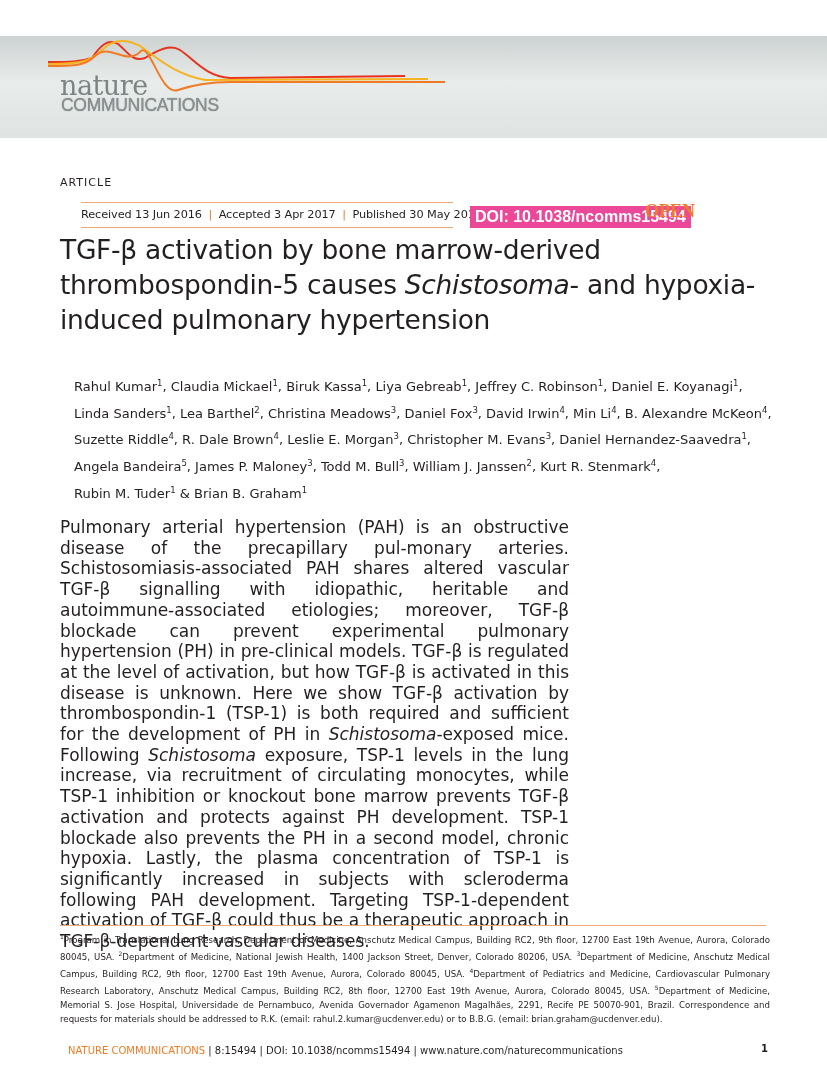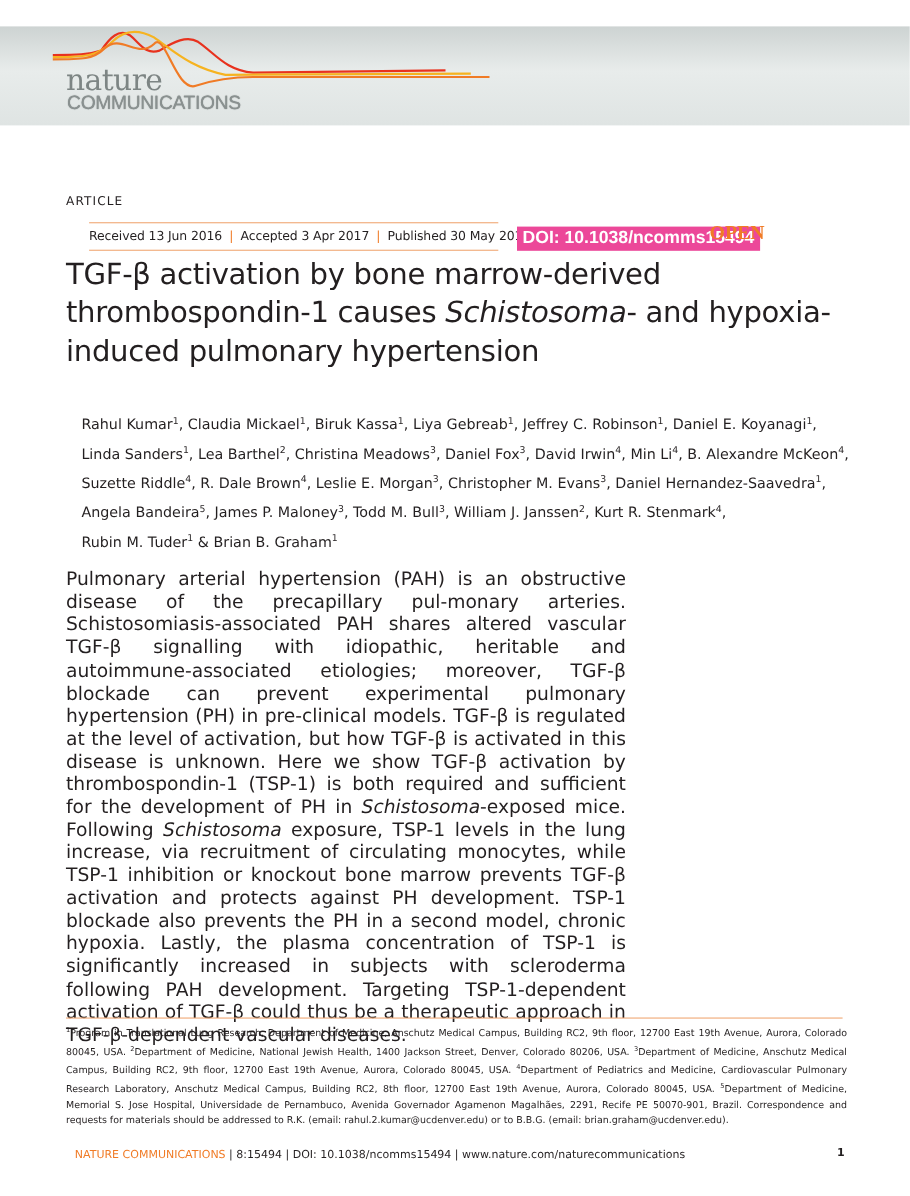--- a/index.html
+++ b/index.html
@@ -1,18 +1,18 @@
 <!DOCTYPE html>
 <html><head>
 <meta charset="utf-8">
 <style>
   html, body { margin:0; padding:0; }
   body { width:827px; height:1087px; background:#ffffff; position:relative; overflow:hidden;
          font-family:"DejaVu Sans", sans-serif; color:#231f20; }
-  .banner { position:absolute; left:0; top:24px; width:827px; height:90px;
+  .banner { position:absolute; left:0; top:36px; width:827px; height:102px;
             background:linear-gradient(180deg,#cdd3d2 0%,#e8eceb 45%,#dfe4e3 100%); }
   .banner svg { position:absolute; left:0; top:0; }
   .logo-nature { position:absolute; left:60px; top:58px; font-family:"DejaVu Serif", serif;
                  font-size:27px; color:#7d8584; letter-spacing:-0.5px; }
   .logo-comm { position:absolute; left:61px; top:83px; font-family:"Liberation Sans", sans-serif;
                font-weight:normal; font-size:17.5px; color:#8a9190; letter-spacing:-0.3px;
                text-shadow:0 0 1px #6f7675; }
   .article-label { position:absolute; left:60px; top:176px; font-size:11px; letter-spacing:1px; color:#231f20; }
   .dates { position:absolute; left:60px; top:202px; width:372px; height:24px;
            border-top:1px solid #f0a875; border-bottom:1px solid #f0a875; font-size:11.3px;
@@ -58,21 +58,21 @@
   <span class="sep">|</span>
   <span>Accepted 3 Apr 2017</span>
   <span class="sep">|</span>
   <span>Published 30 May 2017</span>
 </div>
 
 <div class="doi-badge">DOI: 10.1038/ncomms15494</div>
 <div class="open-badge">OPEN</div>
 
 <h1 class="title" style="margin:0;font-weight:normal;">
-  <span>TGF-β activation by bone marrow-derived thrombospondin-1 causes </span><i>Schistosoma</i><span>- and hypoxia-induced pulmonary hypertension</span>
+  <span>TGF-β activation by bone marrow-derived thrombospondin-5 causes </span><i>Schistosoma</i><span>- and hypoxia-induced pulmonary hypertension</span>
 </h1>
 
 <div class="authors" id="authors"><span>Rahul Kumar</span><sup>1</sup>, <span>Claudia Mickael</span><sup>1</sup>, <span>Biruk Kassa</span><sup>1</sup>, <span>Liya Gebreab</span><sup>1</sup>, <span>Jeffrey C. Robinson</span><sup>1</sup>, <span>Daniel E. Koyanagi</span><sup>1</sup>, <br><span>Linda Sanders</span><sup>1</sup>, <span>Lea Barthel</span><sup>2</sup>, <span>Christina Meadows</span><sup>3</sup>, <span>Daniel Fox</span><sup>3</sup>, <span>David Irwin</span><sup>4</sup>, <span>Min Li</span><sup>4</sup>, <span>B. Alexandre McKeon</span><sup>4</sup>, <br><span>Suzette Riddle</span><sup>4</sup>, <span>R. Dale Brown</span><sup>4</sup>, <span>Leslie E. Morgan</span><sup>3</sup>, <span>Christopher M. Evans</span><sup>3</sup>, <span>Daniel Hernandez-Saavedra</span><sup>1</sup>, <br><span>Angela Bandeira</span><sup>5</sup>, <span>James P. Maloney</span><sup>3</sup>, <span>Todd M. Bull</span><sup>3</sup>, <span>William J. Janssen</span><sup>2</sup>, <span>Kurt R. Stenmark</span><sup>4</sup>, <br><span>Rubin M. Tuder</span><sup>1</sup> &amp; <span>Brian B. Graham</span><sup>1</sup></div>
 
 <div class="abstract">
   <p><span>Pulmonary arterial hypertension (PAH) is an obstructive disease of the precapillary pul-monary arteries. Schistosomiasis-associated PAH shares altered vascular TGF-β signalling with idiopathic, heritable and autoimmune-associated etiologies; moreover, TGF-β blockade can prevent experimental pulmonary hypertension (PH) in pre-clinical models. TGF-β is regulated at the level of activation, but how TGF-β is activated in this disease is unknown. Here we show TGF-β activation by thrombospondin-1 (TSP-1) is both required and sufficient for the development of PH in </span><i>Schistosoma</i><span>-exposed mice. Following </span><i>Schistosoma</i><span> exposure, TSP-1 levels in the lung increase, via recruitment of circulating monocytes, while TSP-1 inhibition or knockout bone marrow prevents TGF-β activation and protects against PH development. TSP-1 blockade also prevents the PH in a second model, chronic hypoxia. Lastly, the plasma concentration of TSP-1 is significantly increased in subjects with scleroderma following PAH development. Targeting TSP-1-dependent activation of TGF-β could thus be a therapeutic approach in TGF-β-dependent vascular diseases.</span></p>
 </div>
 
 <div class="aff-rule"></div>
 <div class="affiliations" id="affs"><sup>1</sup><span>Program in Translational Lung Research, Department of Medicine, Anschutz Medical Campus, Building RC2, 9th floor, 12700 East 19th Avenue, Aurora, Colorado 80045, USA. </span><sup>2</sup><span>Department of Medicine, National Jewish Health, 1400 Jackson Street, Denver, Colorado 80206, USA. </span><sup>3</sup><span>Department of Medicine, Anschutz Medical Campus, Building RC2, 9th floor, 12700 East 19th Avenue, Aurora, Colorado 80045, USA. </span><sup>4</sup><span>Department of Pediatrics and Medicine, Cardiovascular Pulmonary Research Laboratory, Anschutz Medical Campus, Building RC2, 8th floor, 12700 East 19th Avenue, Aurora, Colorado 80045, USA. </span><sup>5</sup><span>Department of Medicine, Memorial S. Jose Hospital, Universidade de Pernambuco, Avenida Governador Agamenon Magalhães, 2291, Recife PE 50070-901, Brazil. </span><span>Correspondence and requests for materials should be addressed to R.K. (email: rahul.2.kumar@ucdenver.edu) or to B.B.G. (email: brian.graham@ucdenver.edu).</span></div>

